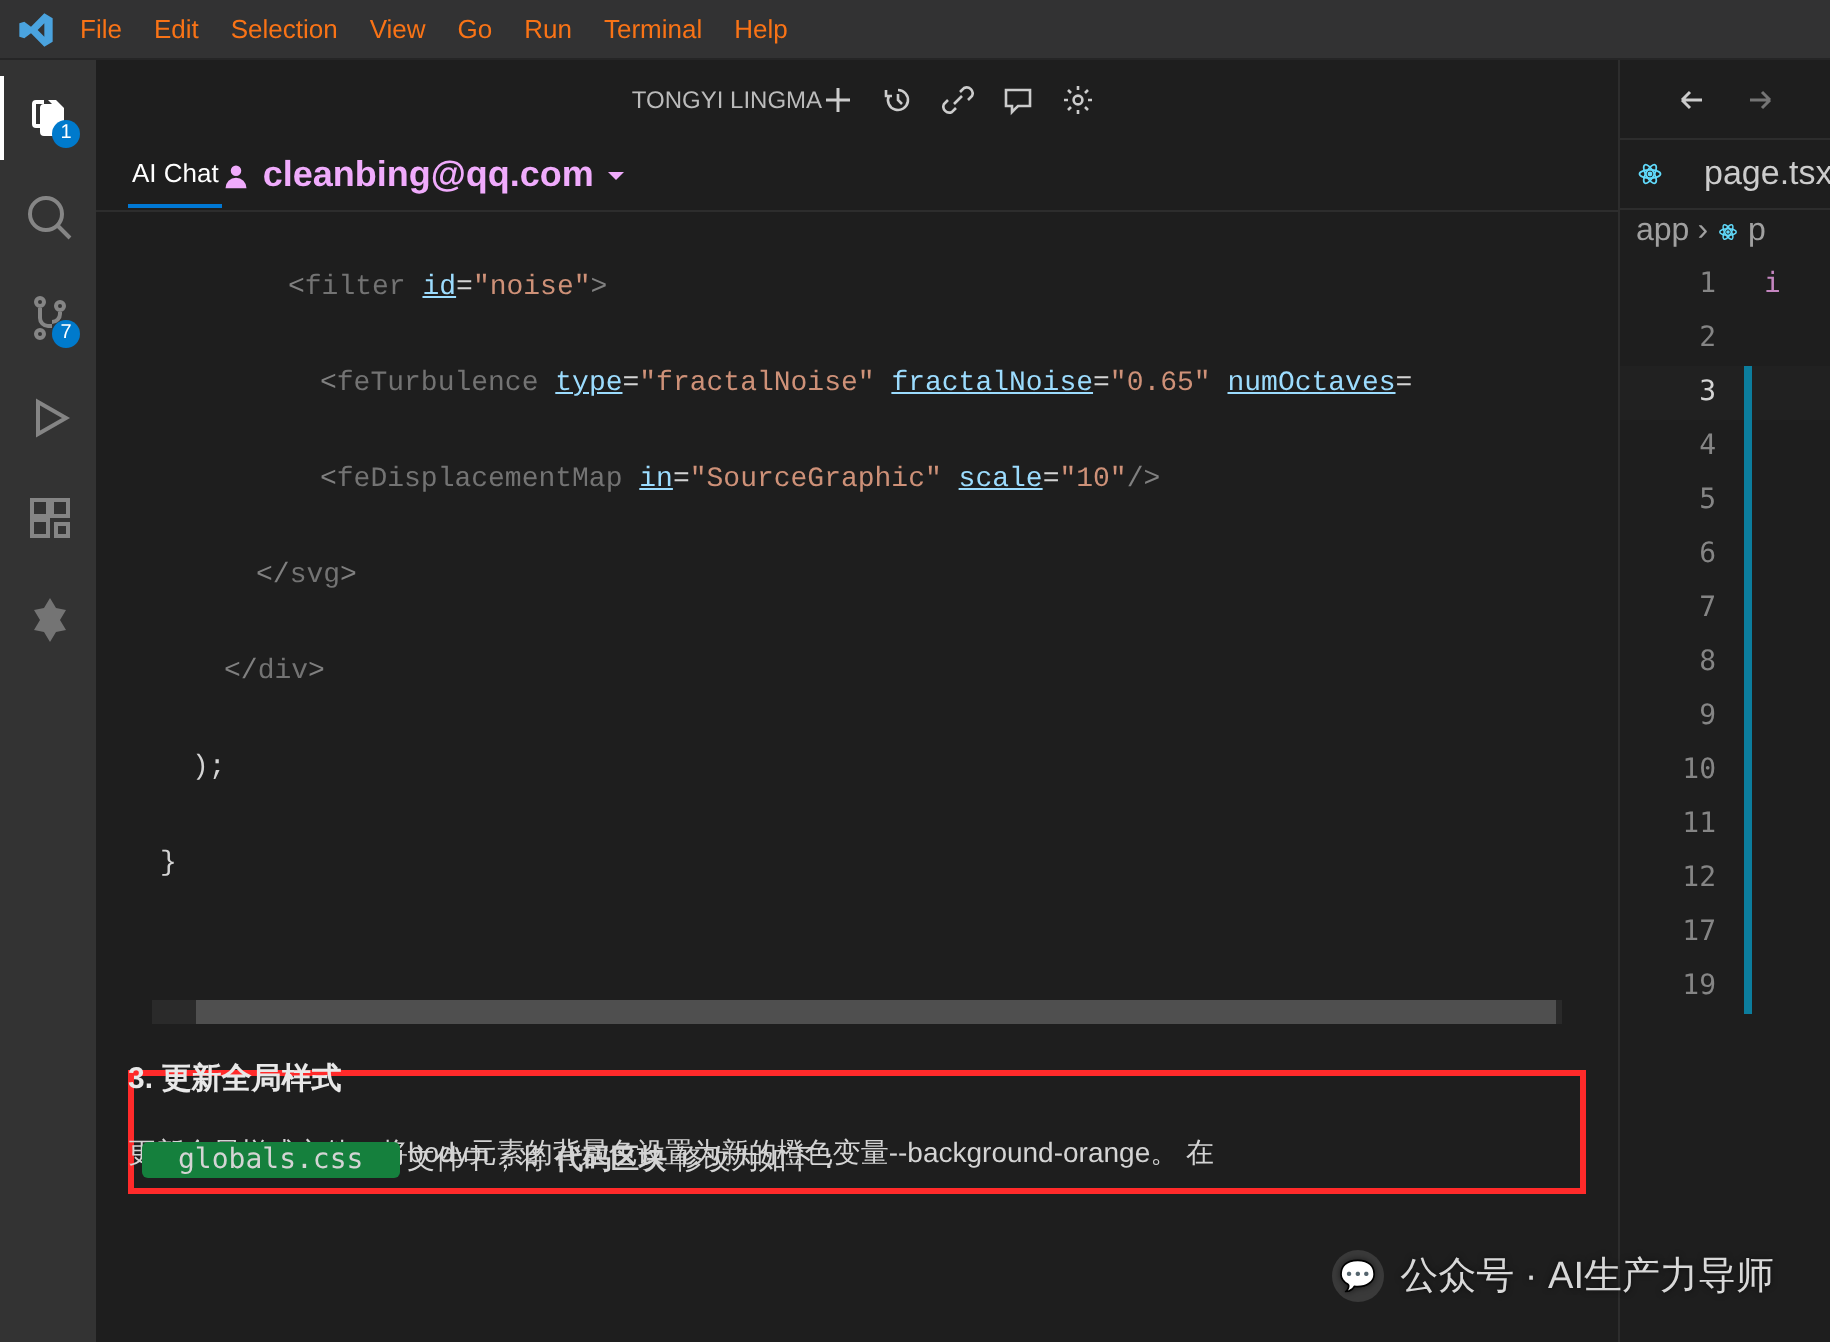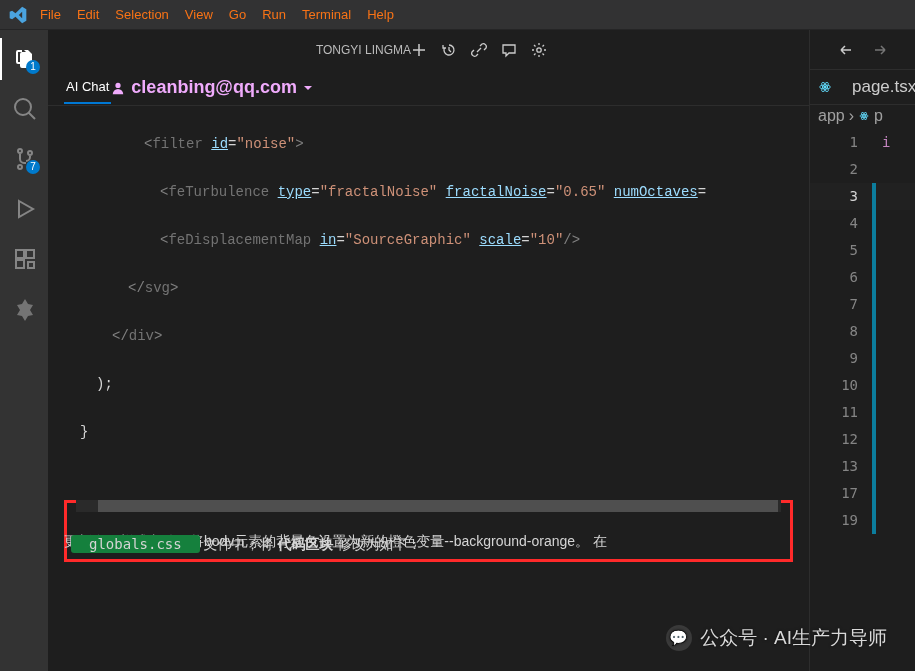--- a/index.html
+++ b/index.html
@@ -335,20 +335,23 @@
 <span class="ln" style="padding-left:96px"><span class="punc">&lt;</span><span class="tag">feDisplacementMap</span> <span class="attr">in</span><span class="op">=</span><span class="str">"SourceGraphic"</span> <span class="attr">scale</span><span class="op">=</span><span class="str">"10"</span><span class="punc">/&gt;</span></span>
 <span class="ln" style="padding-left:64px"><span class="punc">&lt;/</span><span class="tag">svg</span><span class="punc">&gt;</span></span>
 <span class="ln" style="padding-left:48px"><span class="punc">&lt;/</span><span class="tag">div</span><span class="punc">&gt;</span></span>
 <span class="ln" style="padding-left:32px">);</span>
 <span class="ln" style="padding-left:16px">}</span>
       </div>
       <div class="hscroll">
           <div class="thumb"></div>
         </div>
 
+      <div class="section-h">
+        <span>3. </span><span>更新全局样式</span>
+      </div>
       <p class="para">
         <span>更新全局样式文件，将body元素的背景色设置为新的橙色变量--background-orange。 在</span>
       </p>
       <div class="red-box">
         <div class="red-box-inner para">
           <span class="code-chip">globals.css</span><span> 文件中，将 </span><b>代码区块</b><span> 修改为如下：</span>
         </div>
       </div>
 
       <div class="snippet-card">
@@ -442,24 +445,20 @@
         </div>
         <div class="gline mod">
           <div class="gnum">11</div>
           <div class="mark"></div>
         </div>
         <div class="gline mod">
           <div class="gnum">12</div>
           <div class="mark"></div>
         </div>
         <div class="gline mod">
-          <div class="gnum">13</div>
-          <div class="mark"></div>
-        </div>
-        <div class="gline mod">
           <div class="gnum">17</div>
           <div class="mark"></div>
         </div>
         <div class="gline mod">
           <div class="gnum">19</div>
           <div class="mark"></div>
         </div>
       </div>
   </div>
 

